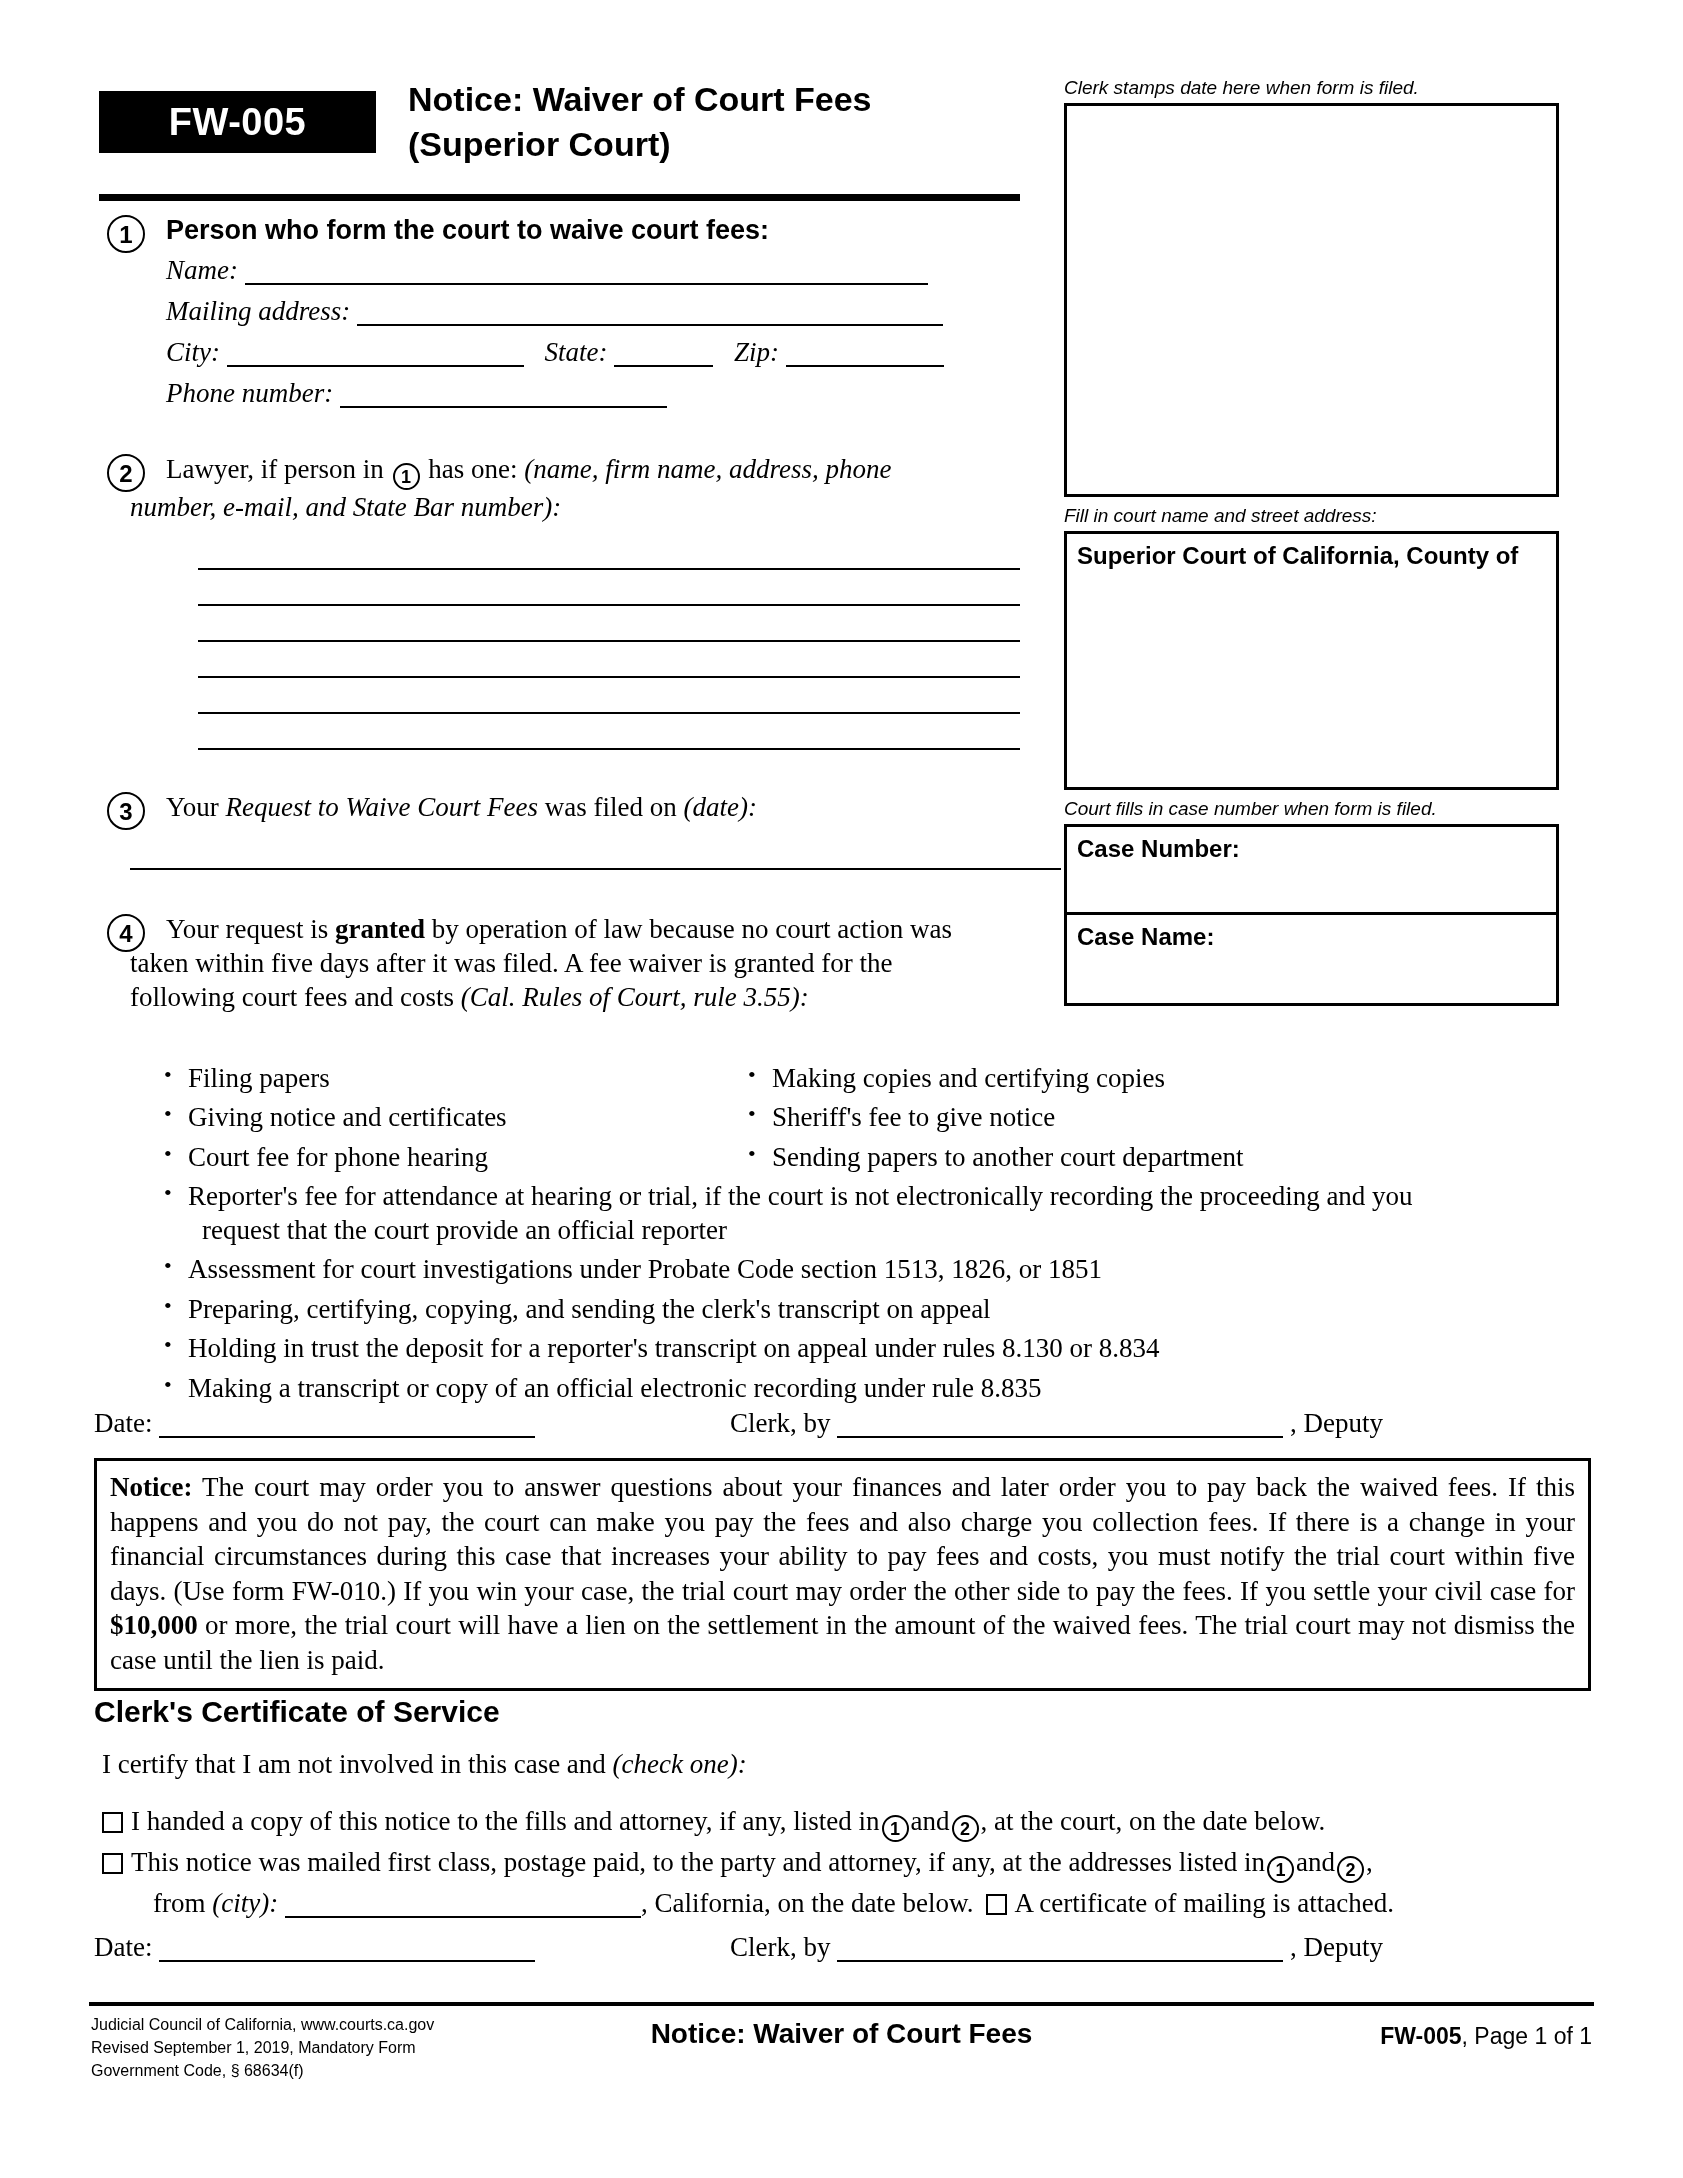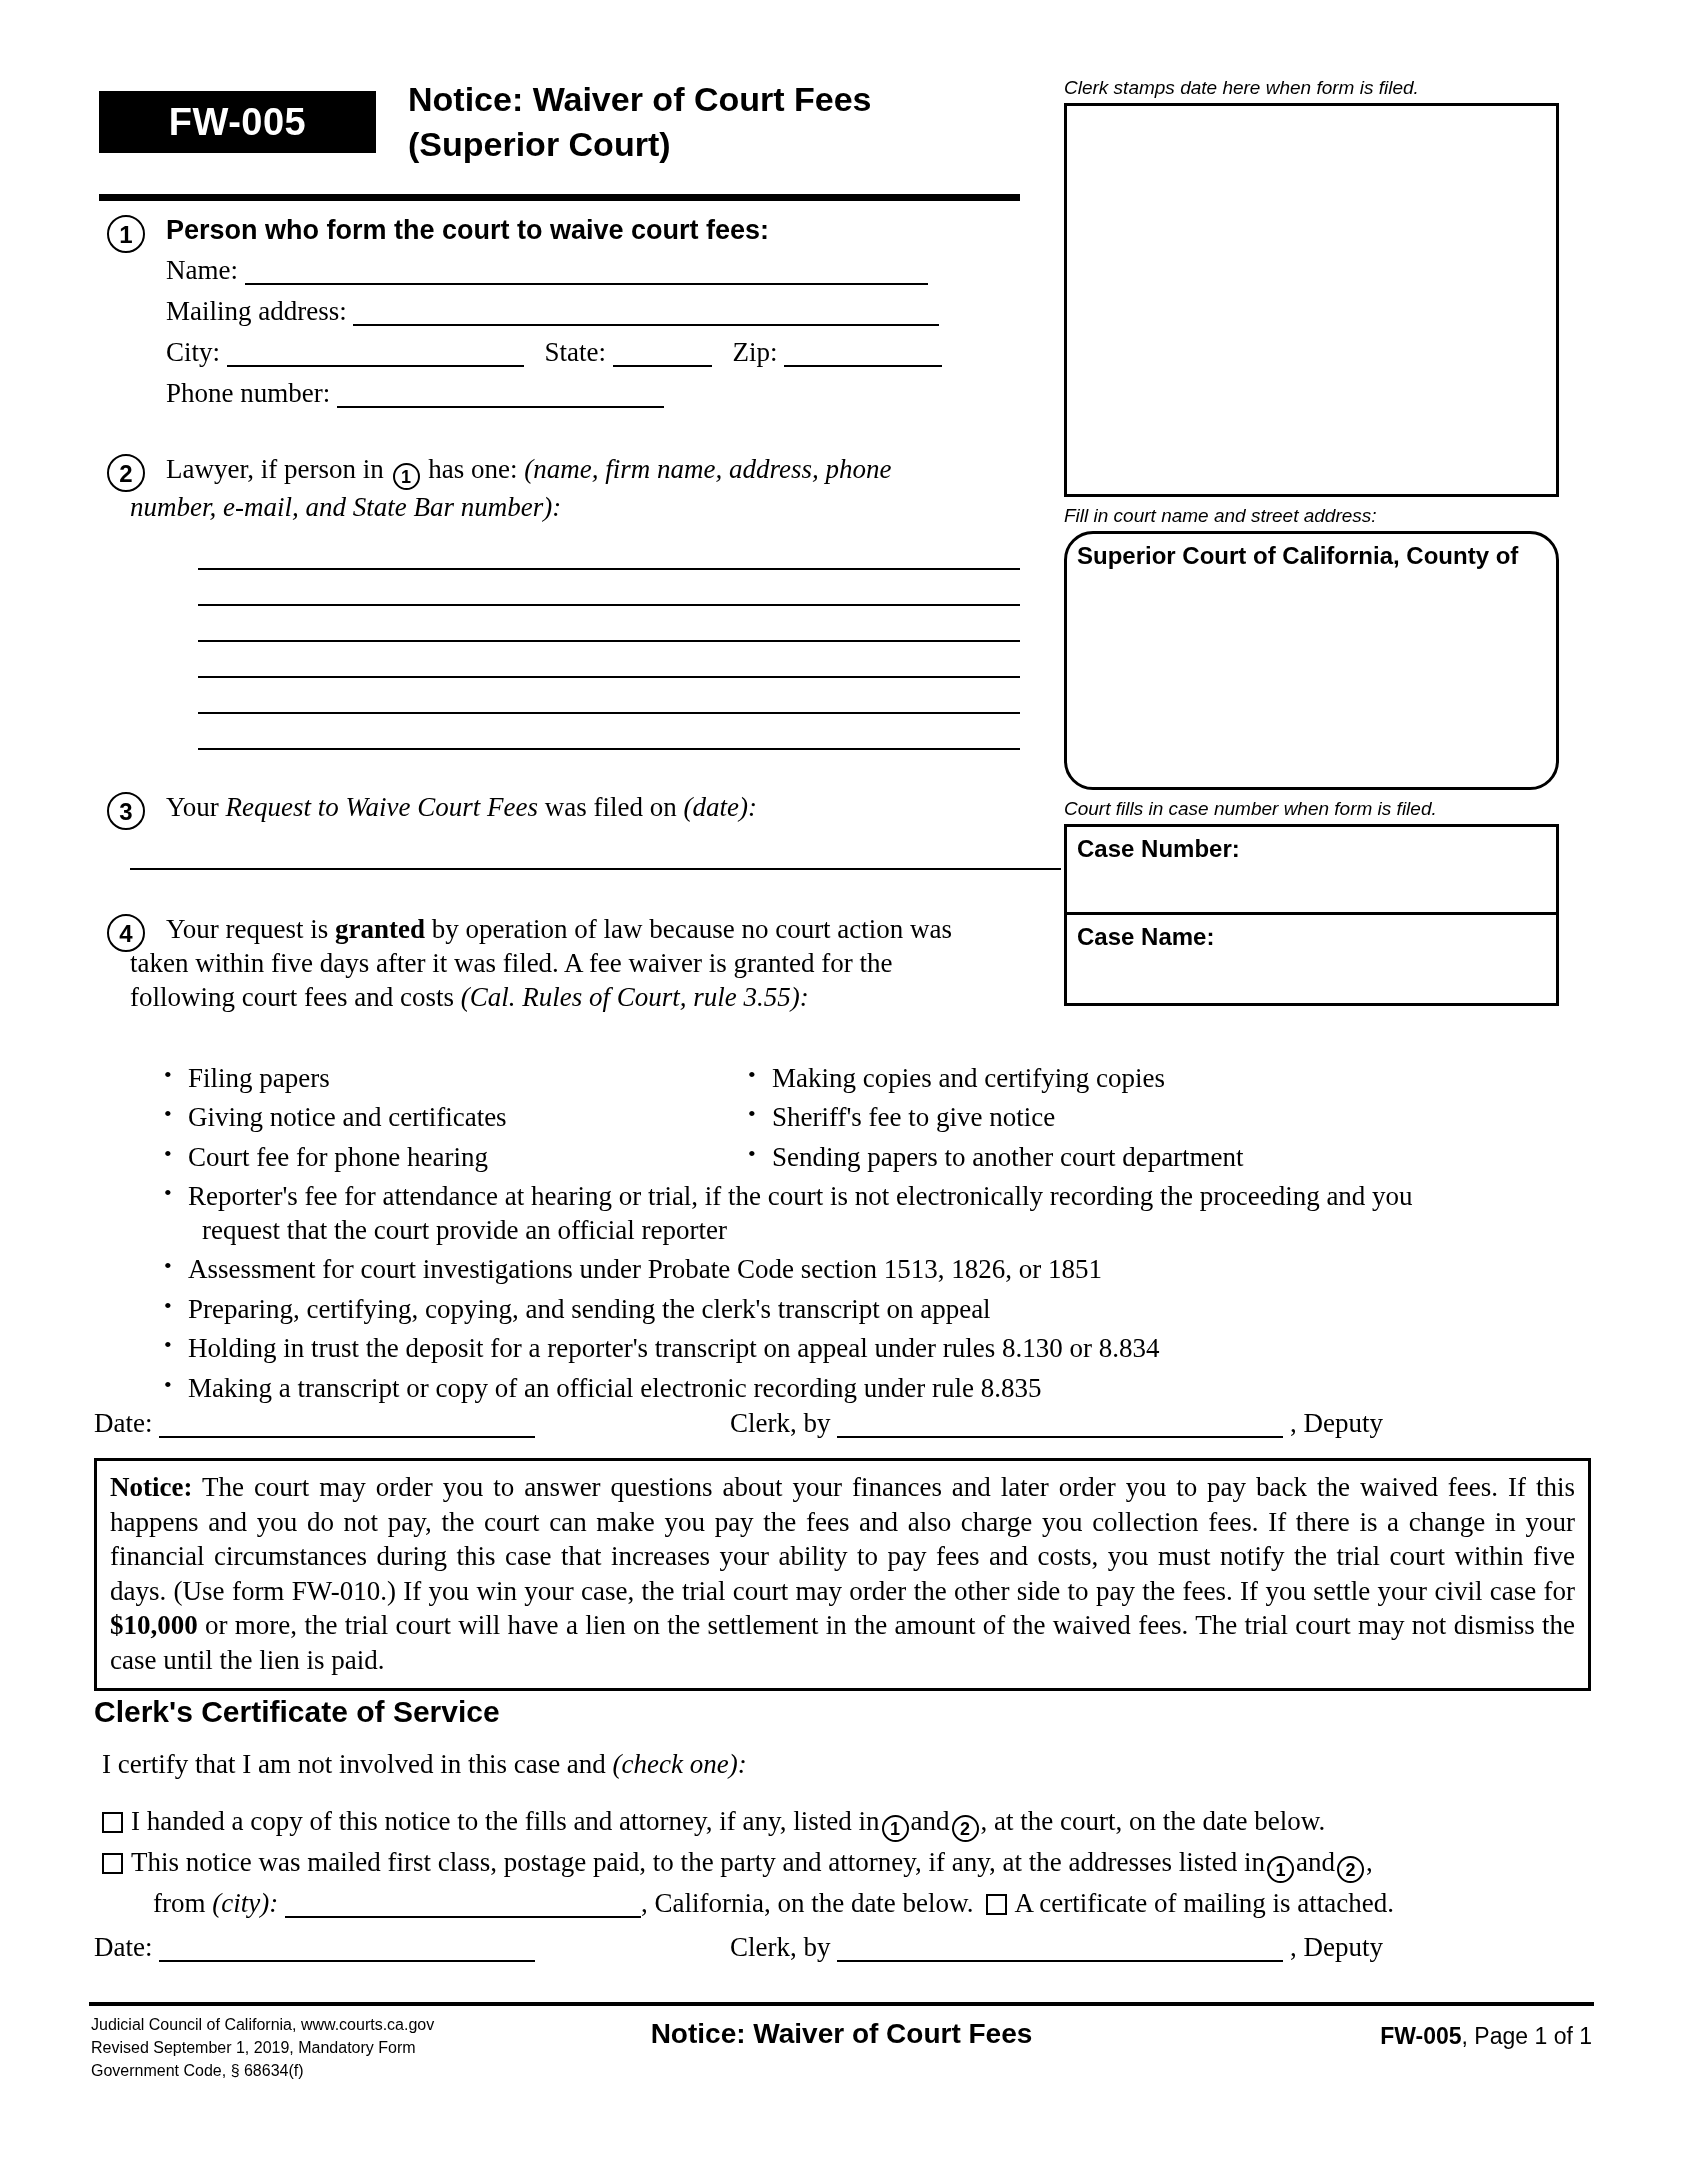--- a/index.html
+++ b/index.html
@@ -126,40 +126,40 @@
   .step > .circnum {
     position: absolute;
     left: 8px; top: 2px;
   }
   .steptitle {
     font-family: "Liberation Sans", "DejaVu Sans", sans-serif;
     font-weight: bold;
     font-size: 27px;
     margin-bottom: 6px;
   }
-  .frow { margin-bottom: 7px; white-space: nowrap; }
+  .frow { margin-bottom: 7px; white-space: nowrap; font-style: italic; }
 
   .lawyerlines { margin-top: 10px; padding-left: 32px; }
   .lawyerline {
     border-bottom: 2.2px solid #000;
     height: 34px;
     width: 822px;
   }
 
   
   .rightcol { position: absolute; left: 1064px; top: 77px; width: 495px; }
   .boxlabel {
     font-family: "Liberation Sans", "DejaVu Sans", sans-serif;
     font-style: italic;
     font-size: 19px;
     margin-bottom: 4px;
   }
   .hardbox { border: 3px solid #000; box-sizing: border-box; }
   .stampbox { height: 394px; }
-  .courtbox { height: 259px; padding: 8px 10px; border-radius: 29px; }
+  .courtbox { height: 259px; padding: 8px 10px; }
   .courtbox .ct {
     font-family: "Liberation Sans", "DejaVu Sans", sans-serif;
     font-weight: bold;
     font-size: 24px;
   }
   .casebox { border: 3px solid #000; box-sizing: border-box; }
   .caserow {
     font-family: "Liberation Sans", "DejaVu Sans", sans-serif;
     font-weight: bold;
     font-size: 24px;

